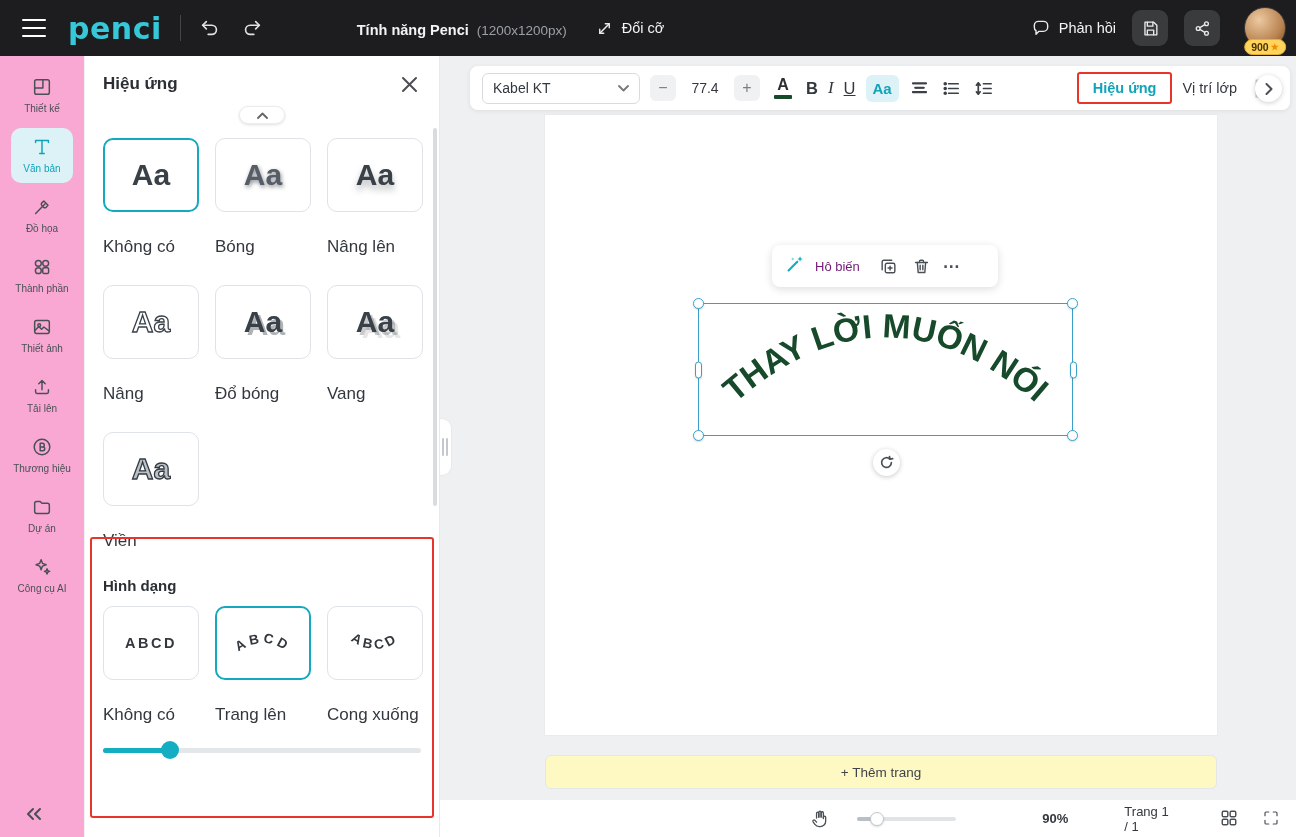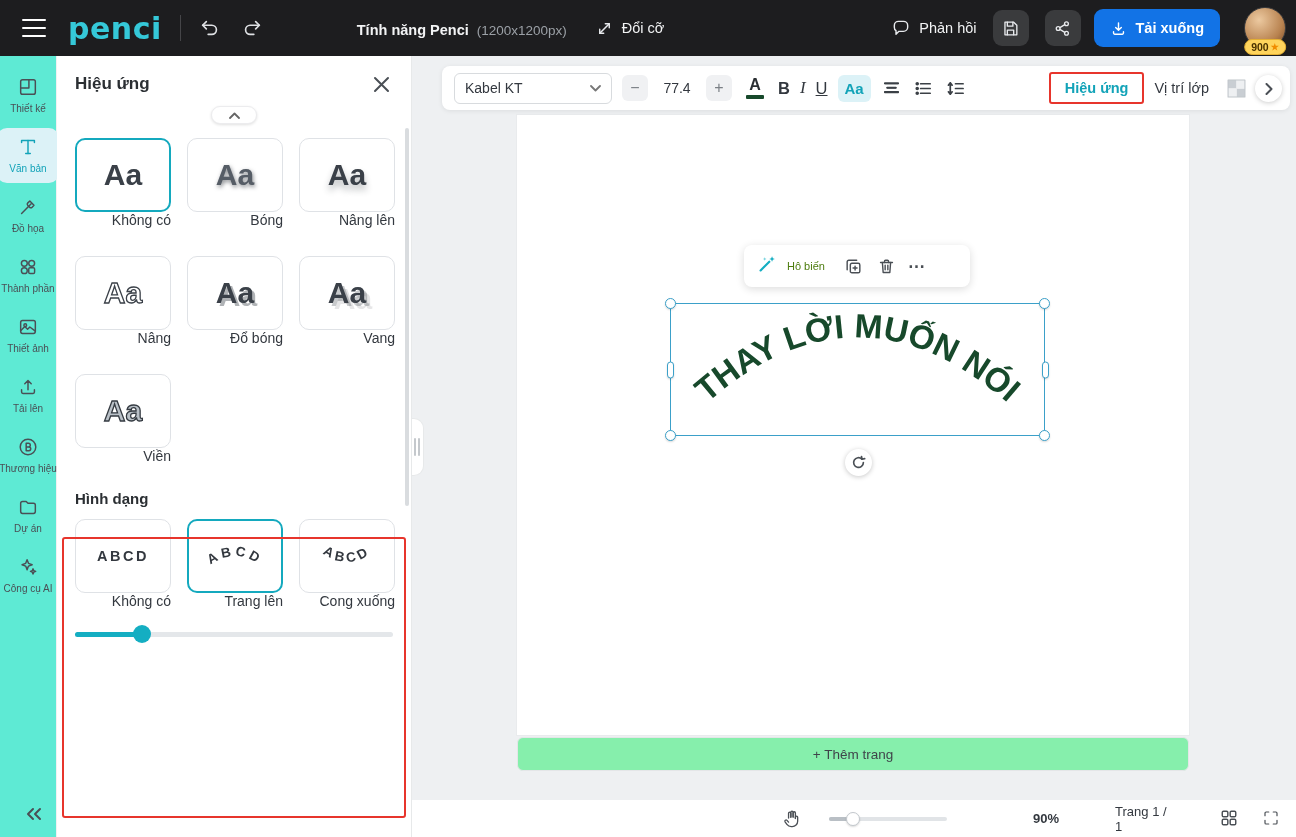--- a/index.html
+++ b/index.html
@@ -30,40 +30,40 @@
   .download-btn svg { width:17px; height:17px; stroke:#fff; fill:none; stroke-width:2; stroke-linecap:round; stroke-linejoin:round; }
   .avatar-wrap { margin-left:24px; position:relative; width:42px; height:42px; }
   .avatar { width:42px; height:42px; border-radius:50%; background:radial-gradient(circle at 35% 30%, #ecc9a0, #b8824f 62%, #6f4526 100%); border:1px solid #3c3c3e; }
   .credit-badge { position:absolute; left:50%; transform:translateX(-50%); bottom:-6px; background:#ffd45c; border:1px solid #e3af32; border-radius:8px; padding:1px 6px; display:flex; align-items:center; gap:2px; font-size:10.5px; font-weight:700; color:#4a3200; white-space:nowrap; }
   .credit-badge .star { color:#f08c00; font-size:9px; }
 
   
   .body-row { display:flex; flex:1; min-height:0; }
 
   
-  .sidebar { width:57px; flex-shrink:0; background:#5eead4; border-right:1px solid #f0f1f2; display:flex; flex-direction:column; align-items:center; padding-top:12px; position:relative; }
+  .sidebar { width:85px; flex-shrink:0; background:#f9a8d4; border-right:1px solid #f0f1f2; display:flex; flex-direction:column; align-items:center; padding-top:12px; position:relative; }
   .side-item { width:62px; padding:8px 0 9px; margin-bottom:5px; border-radius:10px; display:flex; flex-direction:column; align-items:center; gap:5px; color:#4a4f55; font-size:10px; cursor:pointer; white-space:nowrap; }
   .side-item.active { background:#dcf2f7; color:#12a3b8; }
   .side-item svg { width:22px; height:22px; stroke:currentColor; fill:none; stroke-width:1.6; stroke-linecap:round; stroke-linejoin:round; }
   .side-collapse { position:absolute; bottom:10px; left:24px; cursor:pointer; }
   .side-collapse svg { width:20px; height:18px; stroke:#4a4f55; fill:none; stroke-width:2; stroke-linecap:round; stroke-linejoin:round; }
 
   
   .panel { width:355px; flex-shrink:0; background:#fff; border-right:1px solid #e7e9ea; position:relative; padding:0 18px; }
   .panel-header { display:flex; justify-content:space-between; align-items:center; padding:16px 0 4px; }
   .panel-title { font-size:17px; font-weight:700; color:#2b2f33; }
   .close-btn { width:24px; height:24px; display:flex; align-items:center; justify-content:center; cursor:pointer; }
   .close-btn svg { width:17px; height:17px; stroke:#4a4f55; stroke-width:2; stroke-linecap:round; }
   .collapse-pill { width:46px; height:18px; margin:6px auto 14px; background:#fff; border:1px solid #ececee; border-radius:10px; box-shadow:0 1px 3px rgba(0,0,0,.12); display:flex; align-items:center; justify-content:center; cursor:pointer; }
   .collapse-pill svg { width:11px; height:7px; stroke:#666; fill:none; stroke-width:1.8; stroke-linecap:round; stroke-linejoin:round; }
   .cards-grid { display:grid; grid-template-columns:repeat(3,96px); column-gap:16px; row-gap:28px; }
   .card-item { width:96px; }
   .card-box { height:74px; background:#fff; border:1.5px solid #dfe2e6; border-radius:10px; display:flex; align-items:center; justify-content:center; cursor:pointer; }
   .card-box.selected { border:2px solid #14a9be; }
-  .card-label { margin-top:0; text-align:right; font-size:14px; color:#33383f; }
+  .card-label { margin-top:25px; text-align:left; font-size:17px; color:#33383f; }
   .fx { font-size:30px; font-weight:700; color:#3a4048; line-height:1; }
   .fx-bong  { color:#565d66; text-shadow:1px 2px 4px rgba(40,45,52,.55); }
   .fx-nang  { text-shadow:0 5px 7px rgba(40,45,52,.33); }
   .fx-rong  { color:transparent; -webkit-text-stroke:1.3px #3a4048; }
   .fx-dobong{ text-shadow:3px 3px 0 rgba(58,64,72,.4); }
   .fx-vang  { text-shadow:3px 3px 0 rgba(58,64,72,.28), 6px 6px 0 rgba(58,64,72,.13); }
   .fx-vien  { color:#b9c0c7; -webkit-text-stroke:1.3px #343a41; }
   .shape-title { margin:26px 0 12px; font-size:15px; font-weight:700; color:#2b2f33; }
   .abcd { font-size:14.5px; font-weight:700; letter-spacing:2.5px; color:#33383f; }
   .curve-row { display:flex; justify-content:space-between; align-items:center; margin-top:26px; }
@@ -112,28 +112,28 @@
   .handle { position:absolute; background:#fff; border:1.5px solid #3ba0c9; box-shadow:0 1px 2px rgba(0,0,0,.15); }
   .h-dot { width:11px; height:11px; border-radius:50%; }
   .h-tl { left:-6px; top:-6px; } .h-tr { right:-6px; top:-6px; }
   .h-bl { left:-6px; bottom:-6px; } .h-br { right:-6px; bottom:-6px; }
   .h-pill { width:7px; height:17px; border-radius:4px; top:50%; transform:translateY(-50%); }
   .h-ml { left:-4.5px; } .h-mr { right:-4.5px; }
 
   
   .ctx-toolbar { position:absolute; left:332px; top:189px; width:226px; height:42px; background:#fff; border-radius:8px; box-shadow:0 2px 8px rgba(0,0,0,.14); display:flex; align-items:center; padding:0 12px; gap:9px; z-index:9; }
   .ctx-toolbar .magic svg { width:22px; height:22px; }
-  .ctx-label { font-size:11px; color:#4d7c0f; font-weight:500; margin-right:8px; white-space:nowrap; cursor:pointer; }
+  .ctx-label { font-size:13px; color:#701a75; font-weight:500; margin-right:8px; white-space:nowrap; cursor:pointer; }
   .ctx-ic { width:24px; height:24px; display:flex; align-items:center; justify-content:center; cursor:pointer; }
   .ctx-ic svg { width:19px; height:19px; stroke:#4a4f55; fill:none; stroke-width:1.8; stroke-linecap:round; stroke-linejoin:round; }
   .ctx-more { font-size:17px; font-weight:700; color:#4a4f55; letter-spacing:1px; cursor:pointer; }
   .rotate-btn { position:absolute; left:433px; top:393px; width:27px; height:27px; border-radius:50%; background:#fff; box-shadow:0 1px 5px rgba(0,0,0,.22); display:flex; align-items:center; justify-content:center; cursor:grab; z-index:9; }
   .rotate-btn svg { width:15px; height:15px; stroke:#4a4f55; fill:none; stroke-width:1.8; stroke-linecap:round; stroke-linejoin:round; }
 
-  .add-page { position:absolute; left:105px; top:681px; width:672px; height:34px; background:#86efac; border:1px solid #e4e6e8; border-radius:6px; display:flex; align-items:center; justify-content:center; font-size:13.5px; font-weight:500; color:#3f444a; cursor:pointer; }
+  .add-page { position:absolute; left:105px; top:699px; width:672px; height:34px; background:#fef9c3; border:1px solid #e4e6e8; border-radius:6px; display:flex; align-items:center; justify-content:center; font-size:13.5px; font-weight:500; color:#3f444a; cursor:pointer; }
 
   
   .statusbar { position:absolute; left:0; right:0; bottom:0; height:37px; background:#fff; display:flex; align-items:center; font-size:13px; color:#33383f; z-index:10; }
   .hand-ic { margin-left:370px; width:22px; height:22px; cursor:pointer; }
   .hand-ic svg { width:21px; height:21px; stroke:#4a4f55; fill:none; stroke-width:1.5; stroke-linecap:round; stroke-linejoin:round; }
   .zoom-slider { position:relative; margin-left:26px; width:130px; height:16px; cursor:pointer; }
   .zoom-track { position:absolute; left:0; right:0; top:6.5px; height:3.5px; background:#e1e4e7; border-radius:2px; }
   .zoom-fill { position:absolute; left:0; top:6.5px; width:20%; height:3.5px; background:#b9bfc5; border-radius:2px; }
   .zoom-handle { position:absolute; left:calc(20% - 7px); top:1px; width:14px; height:14px; border-radius:50%; background:#fff; border:1.5px solid #c3c8cd; box-shadow:0 1px 2px rgba(0,0,0,.15); }
   .zoom-pct { margin-left:86px; font-weight:600; }
@@ -194,27 +194,20 @@
           </svg>
       </div>
       <div class="sq-btn">
         <svg viewBox="0 0 24 24">
             <circle cx="6.5" cy="12" r="2.4"></circle>
             <circle cx="17" cy="6" r="2.4"></circle>
             <circle cx="17" cy="18" r="2.4"></circle>
             <path d="M8.7 10.8 L14.9 7.1 M8.7 13.2 L14.9 16.9"></path>
           </svg>
       </div>
-      <div class="download-btn">
-        <svg viewBox="0 0 24 24">
-            <path d="M12 4 v10 M8 10.5 l4 4 4 -4"></path>
-            <path d="M5 16.5 v2 a1.5 1.5 0 0 0 1.5 1.5 h11 a1.5 1.5 0 0 0 1.5 -1.5 v-2"></path>
-          </svg>
-        <span>Tải xuống</span>
-      </div>
       <div class="avatar-wrap">
         <div class="avatar"></div>
         <div class="credit-badge">
           <span>900</span>
           <span class="star">★</span>
         </div>
       </div>
     </div>
   </div>
 

